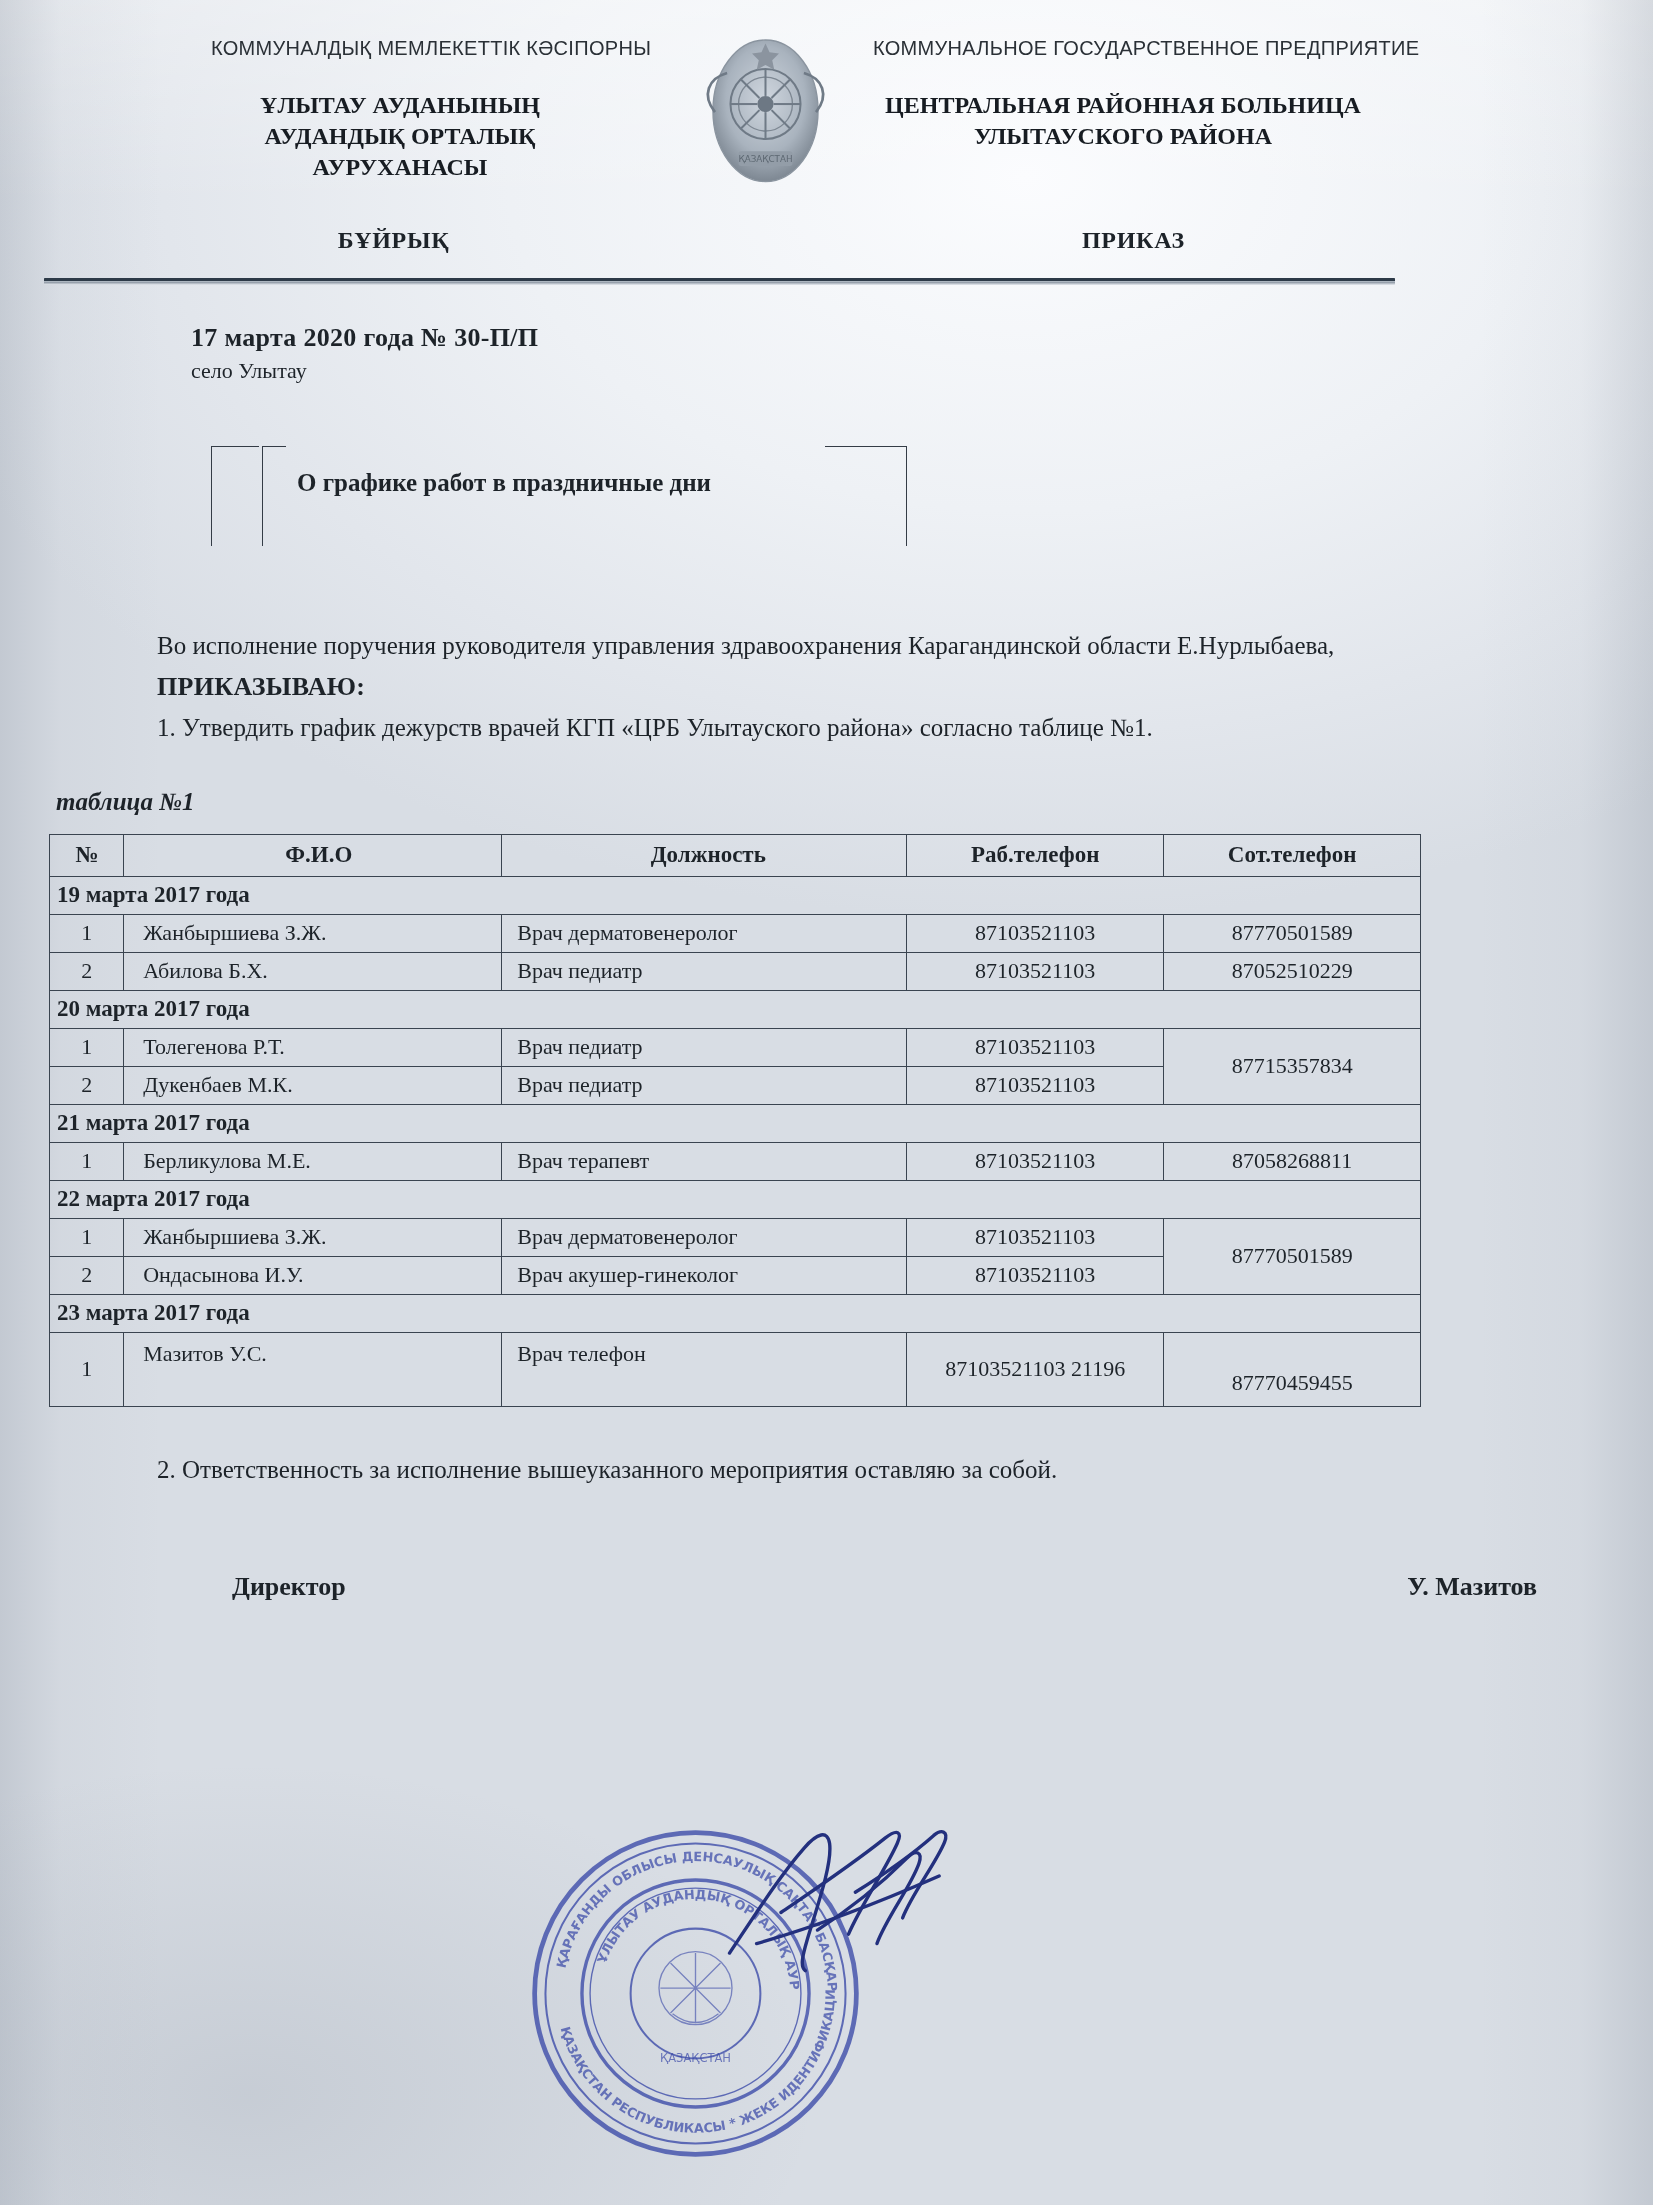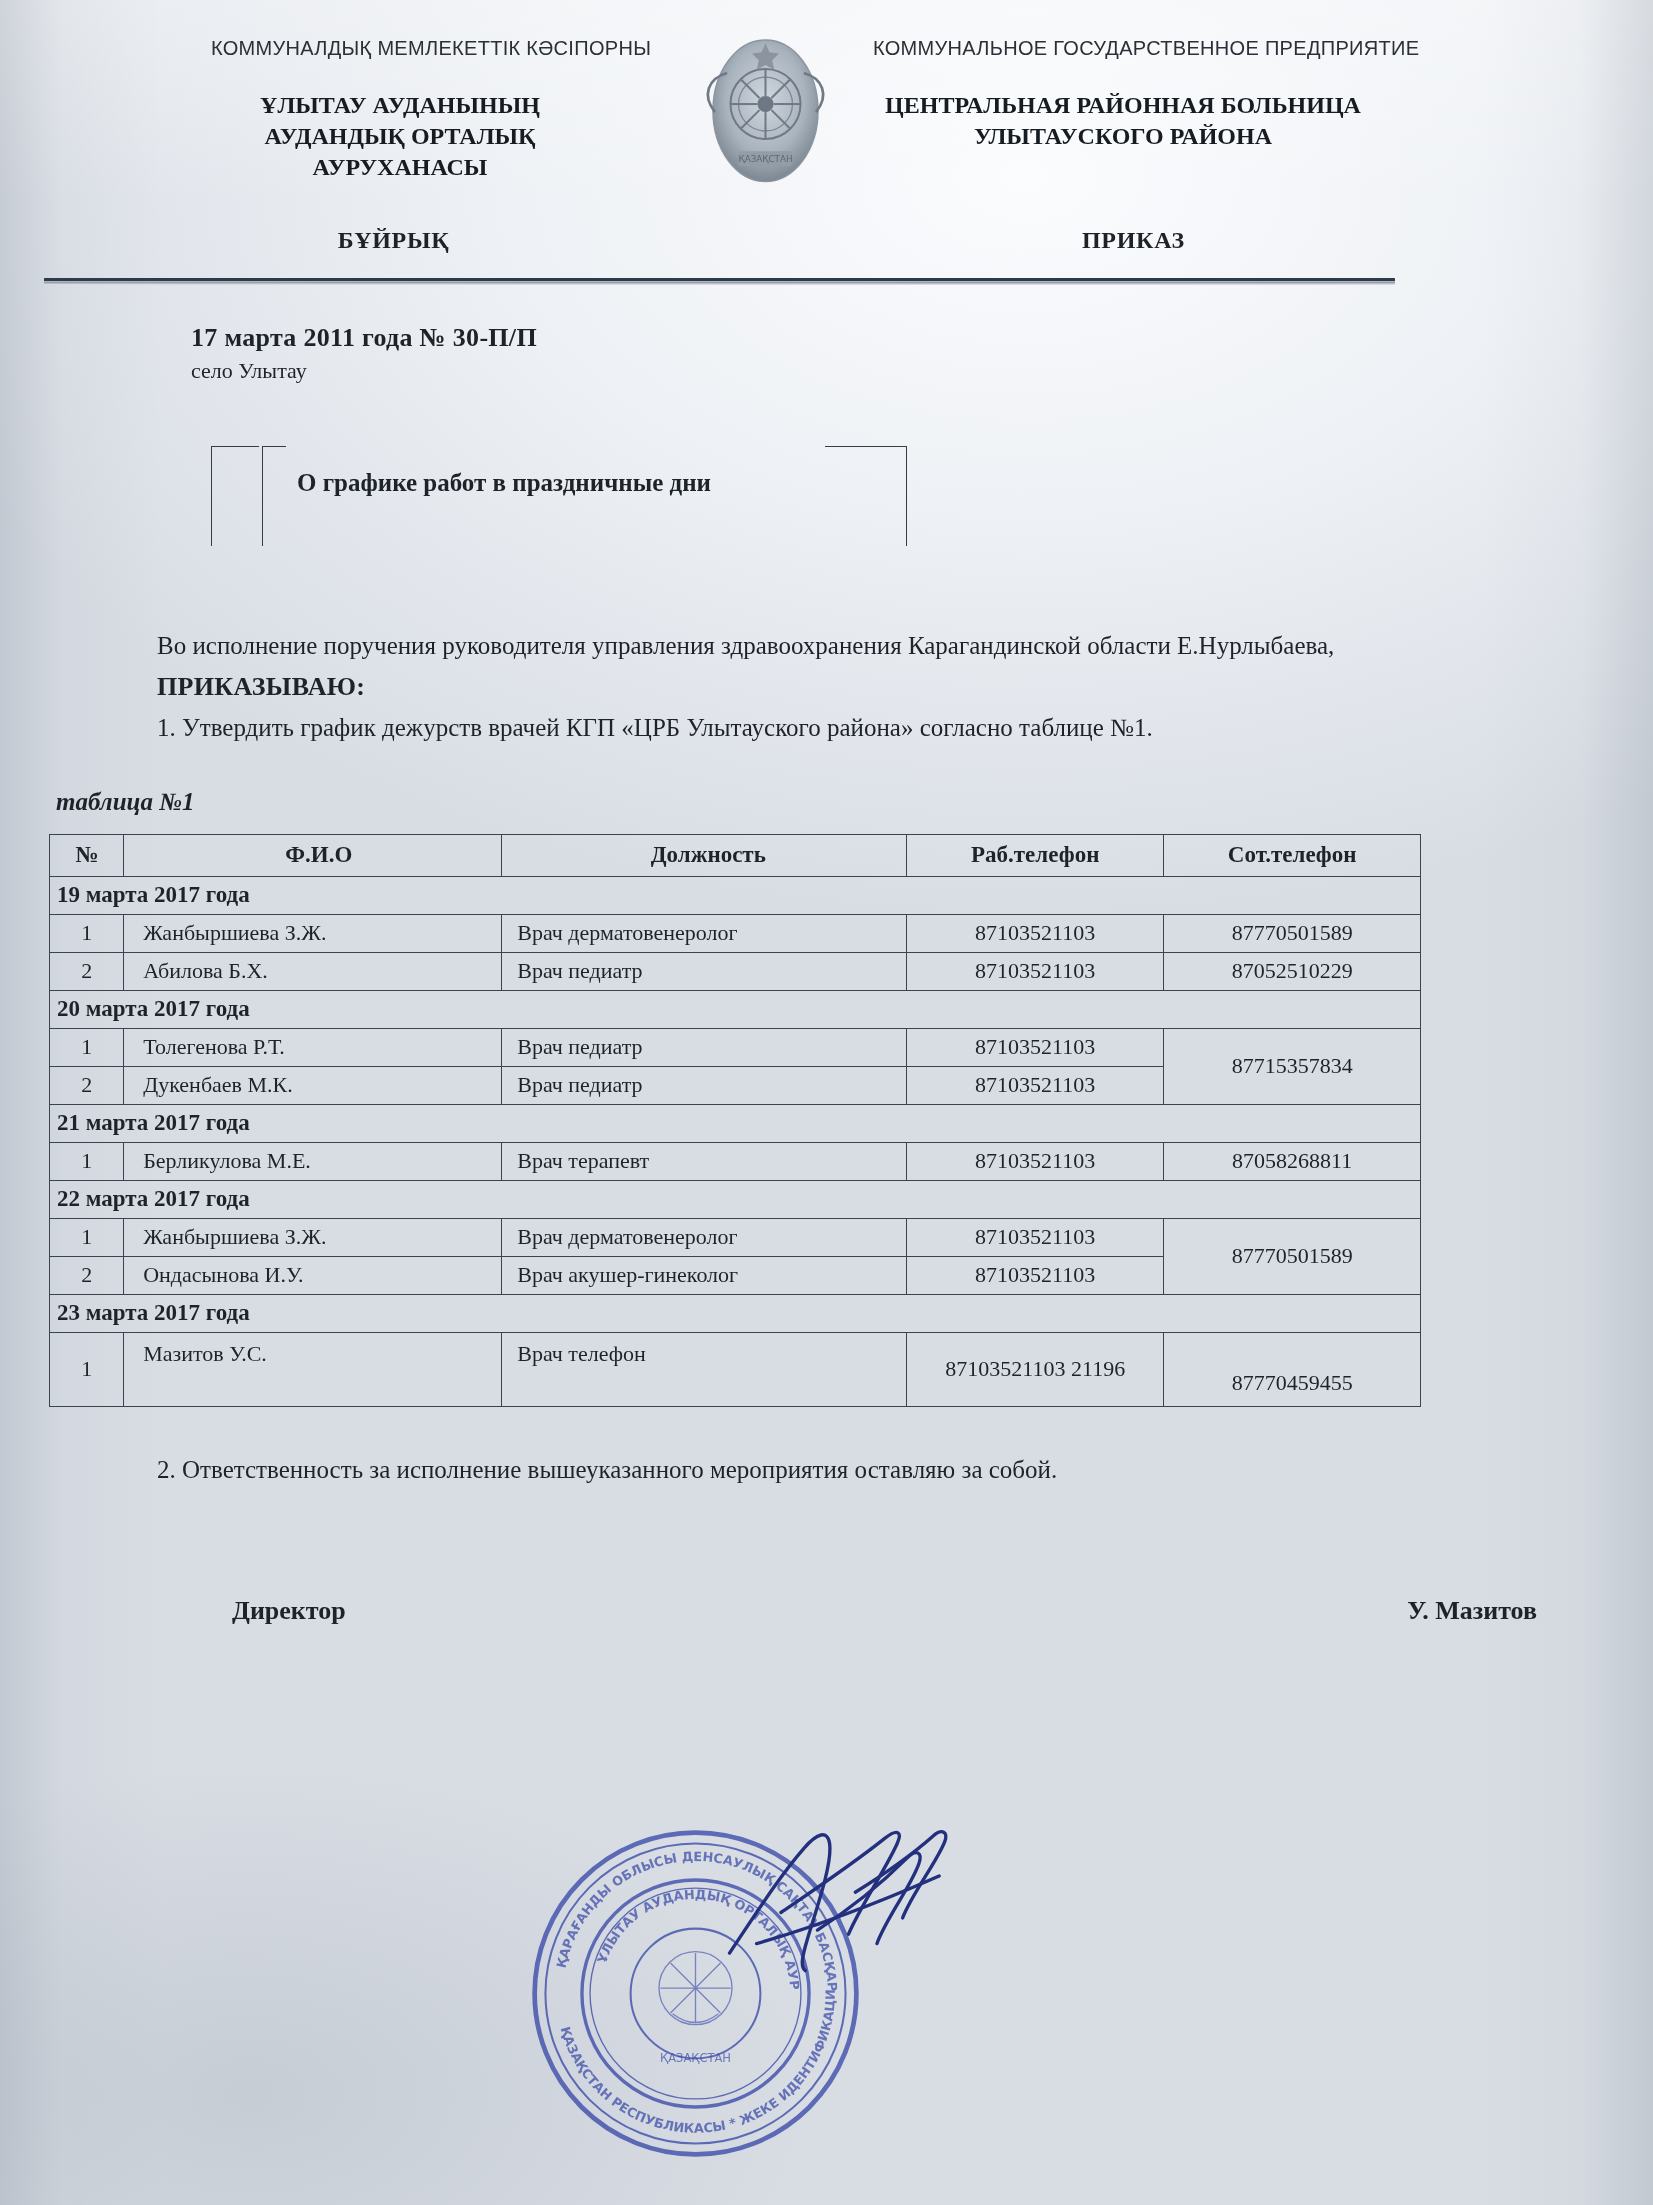--- a/index.html
+++ b/index.html
@@ -188,21 +188,21 @@
   td.daterow {
     text-align: left;
     font-weight: bold;
     font-size: 23px;
   }
 
   
   .closing { margin-top: 45px; font-size: 25px; line-height: 1.45; }
 
   .signrow {
-    margin-top: 108px;
+    margin-top: 84px;
     display: flex;
     justify-content: space-between;
     align-items: flex-end;
     font-weight: bold;
     font-size: 26px;
     padding: 0 61px 0 176px;
   }
 
   
   .stamp-area {
@@ -279,21 +279,21 @@
     </div>
 
     <div class="order-words">
       <div class="ow-left">БҰЙРЫҚ</div>
       <div class="ow-right">ПРИКАЗ</div>
     </div>
 
     <div class="rule"></div>
 
     <div class="datewrap">
-      <div class="date-line">17 марта 2011 года № 30-П/П</div>
+      <div class="date-line">17 марта 2020 года № 30-П/П</div>
       <div class="place-line">село Улытау</div>
     </div>
 
     <div class="subject">
       <span class="brk brk-outer-l"></span>
       <span class="brk brk-inner-l"></span>
       <span class="brk brk-r"></span>
       <div class="subject-text">О графике работ в праздничные дни</div>
     </div>
 

